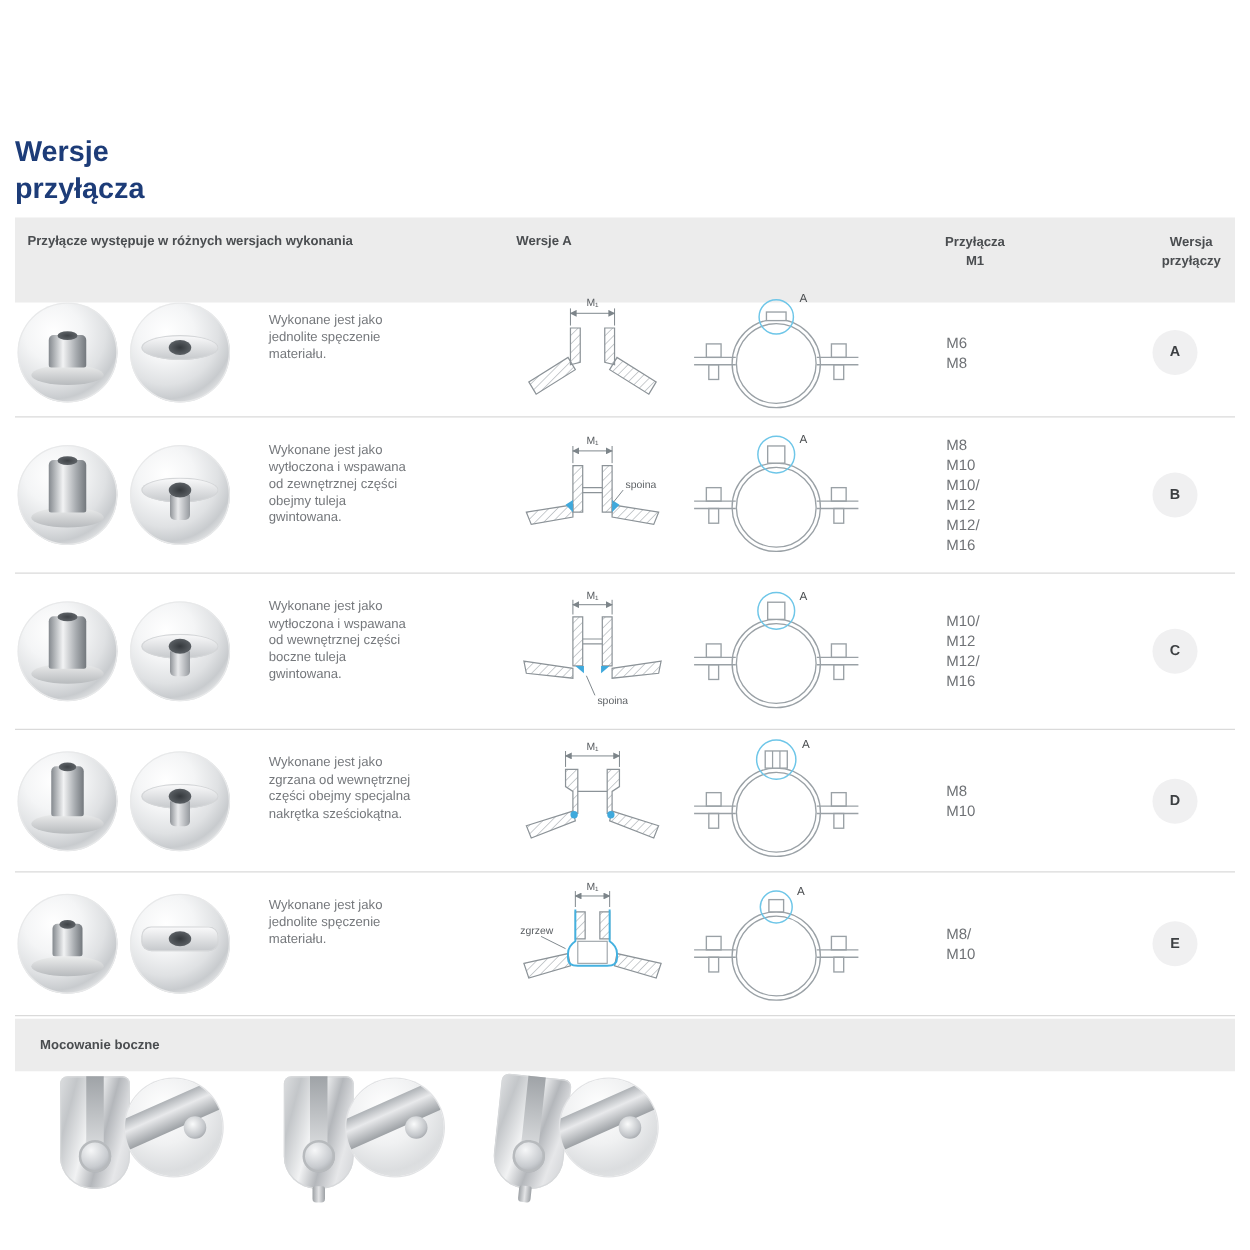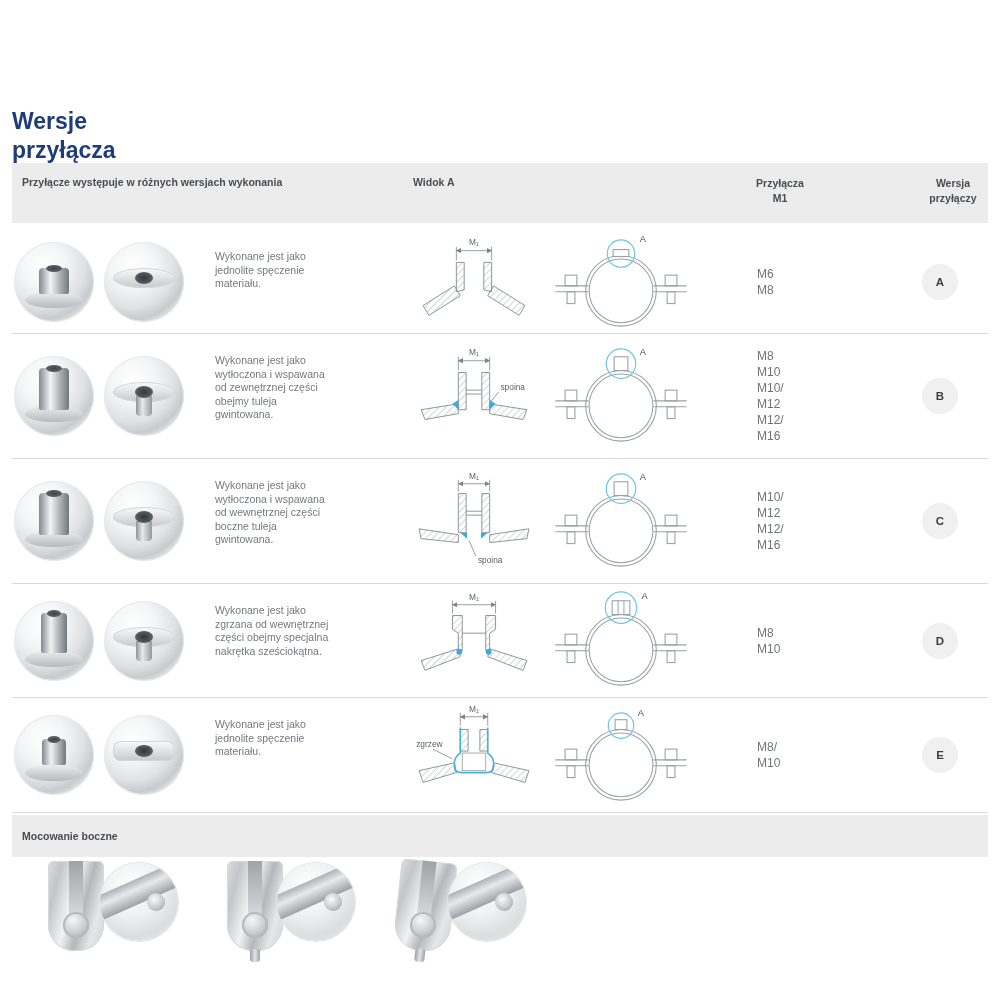--- a/index.html
+++ b/index.html
@@ -3,21 +3,21 @@
 <meta charset="utf-8">
 <style>
   * { margin:0; padding:0; box-sizing:border-box; }
   body { background:#fff; }
   #page { position:relative; width:1000px; height:1000px; background:#fff;
           font-family:"Liberation Sans", sans-serif; overflow:hidden;margin-top:37px; }
 
   .title { position:absolute; left:12px; top:70px; font-size:23px; font-weight:bold;
            color:#1d3c78; line-height:29px; white-space:pre-line; }
 
-  .thead { position:absolute; left:12px; top:126px; width:976px; height:60px; background:#ececec; }
+  .thead { position:absolute; left:12px; top:137px; width:976px; height:68px; background:#ececec; }
   .thead .th { position:absolute; top:13px; font-size:10.5px; font-weight:bold; color:#4a4d50; }
   .th-photos { left:10px; }
   .th-view { left:401px; }
   .th-thread { left:718px; width:100px; text-align:center; white-space:pre-line; line-height:15px; }
   .th-version { left:891px; width:100px; text-align:center; white-space:pre-line; line-height:15px; }
 
   .tbody { position:absolute; left:12px; top:193px; width:976px; }
   .row { position:relative; width:100%; border-bottom:1px solid #dadada; }
   .r1 { height:104px; } .r2 { height:125px; } .r3 { height:125px; } .r4 { height:114px; } .r5 { height:115px; }
 
@@ -52,21 +52,21 @@
   .p-holeC { position:absolute; left:50%; top:30px; width:18px; height:12px; transform:translateX(-50%);
              border-radius:50%; background:radial-gradient(#34383c,#6a6f74); }
 
   
   svg text { font-family:"Liberation Sans", sans-serif; }
   .dlabel { font-size:8.5px; fill:#5c6064; }
   .alabel { font-size:9.5px; fill:#4a4d50; }
 
   
   .sideheader { position:absolute; left:12px; top:778px; width:976px; height:42px; background:#ececec;
-                display:flex; align-items:center; padding-left:10px;
+                display:flex; align-items:center; padding-left:20px;
                 font-size:10.5px; font-weight:bold; color:#4a4d50; }
   .side-photos { position:absolute; left:12px; top:822px; width:976px; height:115px; }
   .pair { position:absolute; top:0; width:170px; height:110px; }
   .strip { position:absolute; width:56px; height:90px; top:2px; border-radius:6px 6px 26px 26px;
            background:linear-gradient(105deg,#dcdee0 0%,#c3c6c9 18%,#f1f2f3 42%,#b4b7bb 60%,#e6e7e9 80%,#cfd1d4 100%);
            box-shadow:inset 0 0 0 1px #d7d9db; }
   .groove { position:absolute; left:38%; top:0; width:24%; height:64%;
             background:linear-gradient(#9fa3a7,#dadcde); border-radius:0 0 6px 6px; }
   .bolt { position:absolute; width:26px; height:26px; border-radius:50%; left:15px; bottom:13px;
           background:radial-gradient(circle at 38% 32%, #f6f7f8, #c9ccd0 55%, #8e9297 100%);
@@ -107,21 +107,21 @@
           <rect x="132" y="63" width="8" height="12"></rect>
       </g>
     </defs>
   </svg>
 
   <h1 class="title">Wersje
 przyłącza</h1>
 
   <div class="thead">
     <div class="th th-photos">Przyłącze występuje w różnych wersjach wykonania</div>
-    <div class="th th-view">Widok A</div>
+    <div class="th th-view">Wersje A</div>
     <div class="th th-thread">Przyłącza
 M1</div>
     <div class="th th-version">Wersja
 przyłączy</div>
   </div>
 
   <div class="tbody">
 
     <div class="row r1">
       <div class="cell c-photos">

